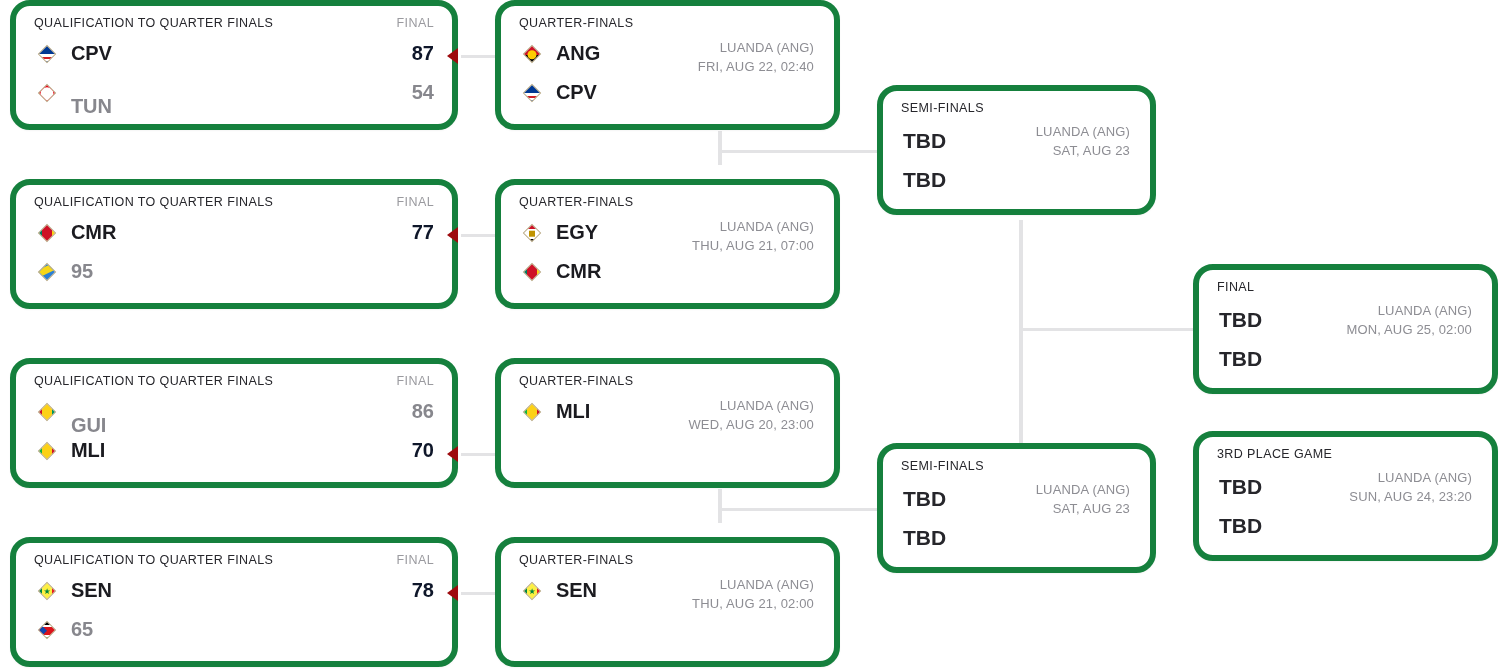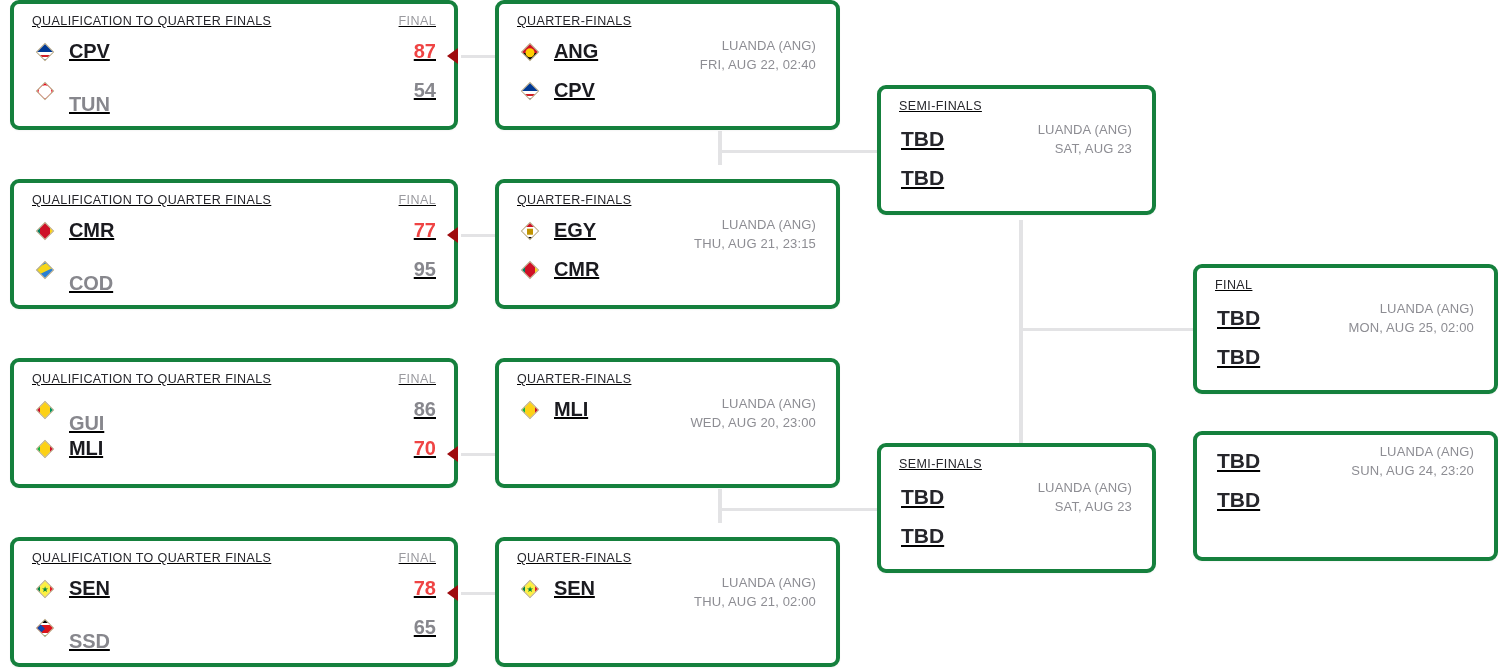--- a/index.html
+++ b/index.html
@@ -22,24 +22,23 @@
     width: 0; height: 0;
     border-top: 8px solid transparent;
     border-bottom: 8px solid transparent;
     border-right: 11px solid #9e0b0e;
   }
 
   
   .card {
     position: absolute;
     background: #ffffff;
-    border: 4px solid #15803d;
-    border-radius: 9px;
+    border: 6px solid #15803d;
+    border-radius: 20px;
     box-shadow: 0 1px 2px rgba(0,0,0,0.045);
-    text-decoration: underline;
   }
   .card-head {
     display: flex;
     align-items: baseline;
     justify-content: space-between;
     padding: 10px 18px 0 18px;
   }
   .card-title {
     font-size: 12.5px;
     letter-spacing: 0.4px;
@@ -84,21 +83,21 @@
     font-weight: bold;
     letter-spacing: -0.1px;
     color: #1b1b20;
     flex: 1 1 auto;
     white-space: nowrap;
   }
   .team.loser { color: #87878d; margin-top: 28px; }
   .score {
     font-size: 20px;
     font-weight: bold;
-    color: #ef4444;
+    color: #0f172a;
     text-align: right;
     white-space: nowrap;
   }
   .score.loser { color: #87878d; font-weight: bold; }
   .tbd-rows { padding: 6px 20px 0 20px; }
   .tbd-row { display: flex; align-items: center; height: 39px; }
   .tbd {
     font-size: 21px;
     font-weight: bold;
     color: #26262b;
@@ -181,21 +180,20 @@
         <span class="score">77</span>
       </div>
       <div class="row">
         <span class="flag">
             <span class="dia">
               <span class="inner" style="background:#2b7fd4;">
                 <span style="position:absolute;left:-6px;top:8px;width:44px;height:7px;background:#f7d618;transform:rotate(-26deg);"></span>
               </span>
             </span>
           </span>
-        <span class="team loser">COD</span>
         <span class="score loser">95</span>
       </div>
     </div>
   </div>
   <div class="arrow" style="left:447px; top:227px;"></div>
 
   <div class="card" style="left:10px; top:358px; width:448px; height:130px;">
     <div class="card-head">
       <span class="card-title">QUALIFICATION TO QUARTER FINALS</span>
       <span class="card-final-label">FINAL</span>
@@ -241,21 +239,20 @@
         <span class="score">78</span>
       </div>
       <div class="row">
         <span class="flag">
             <span class="dia">
               <span class="inner" style="background:linear-gradient(to bottom,#000000 0 30%,#ffffff 30% 37%,#da121a 37% 63%,#ffffff 63% 70%,#078930 70% 100%);">
                 <span style="position:absolute;left:0;top:0;width:0;height:0;border-top:15px solid transparent;border-bottom:15px solid transparent;border-left:15px solid #0f47af;"></span>
               </span>
             </span>
           </span>
-        <span class="team loser">SSD</span>
         <span class="score loser">65</span>
       </div>
     </div>
   </div>
   <div class="arrow" style="left:447px; top:585px;"></div>
 
   <div class="card" style="left:495px; top:0px; width:345px; height:130px;">
     <div class="card-head">
       <span class="card-title">QUARTER-FINALS</span>
     </div>
@@ -303,21 +300,21 @@
       <div class="row">
         <span class="flag">
             <span class="dia">
               <span class="inner" style="background:linear-gradient(to right,#007a5e 0 33%,#ce1126 33% 66%,#fcd116 66% 100%);"></span>
             </span>
           </span>
         <span class="team">CMR</span>
       </div>
       <div class="meta-block" style="top:8px;">
         <div>LUANDA (ANG)</div>
-        <div>THU, AUG 21, 23:15</div>
+        <div>THU, AUG 21, 07:00</div>
       </div>
     </div>
   </div>
 
   <div class="card" style="left:495px; top:358px; width:345px; height:130px;">
     <div class="card-head">
       <span class="card-title">QUARTER-FINALS</span>
     </div>
     <div class="rows" style="position:relative;">
       <div class="row">
@@ -405,20 +402,23 @@
         <span class="tbd">TBD</span>
       </div>
       <div class="meta-block" style="top:7px;">
         <div>LUANDA (ANG)</div>
         <div>MON, AUG 25, 02:00</div>
       </div>
     </div>
   </div>
 
   <div class="card" style="left:1193px; top:431px; width:305px; height:130px;">
+    <div class="card-head">
+      <span class="card-title">3RD PLACE GAME</span>
+    </div>
     <div class="tbd-rows" style="position:relative;">
       <div class="tbd-row">
         <span class="tbd">TBD</span>
       </div>
       <div class="tbd-row">
         <span class="tbd">TBD</span>
       </div>
       <div class="meta-block" style="top:7px;">
         <div>LUANDA (ANG)</div>
         <div>SUN, AUG 24, 23:20</div>

